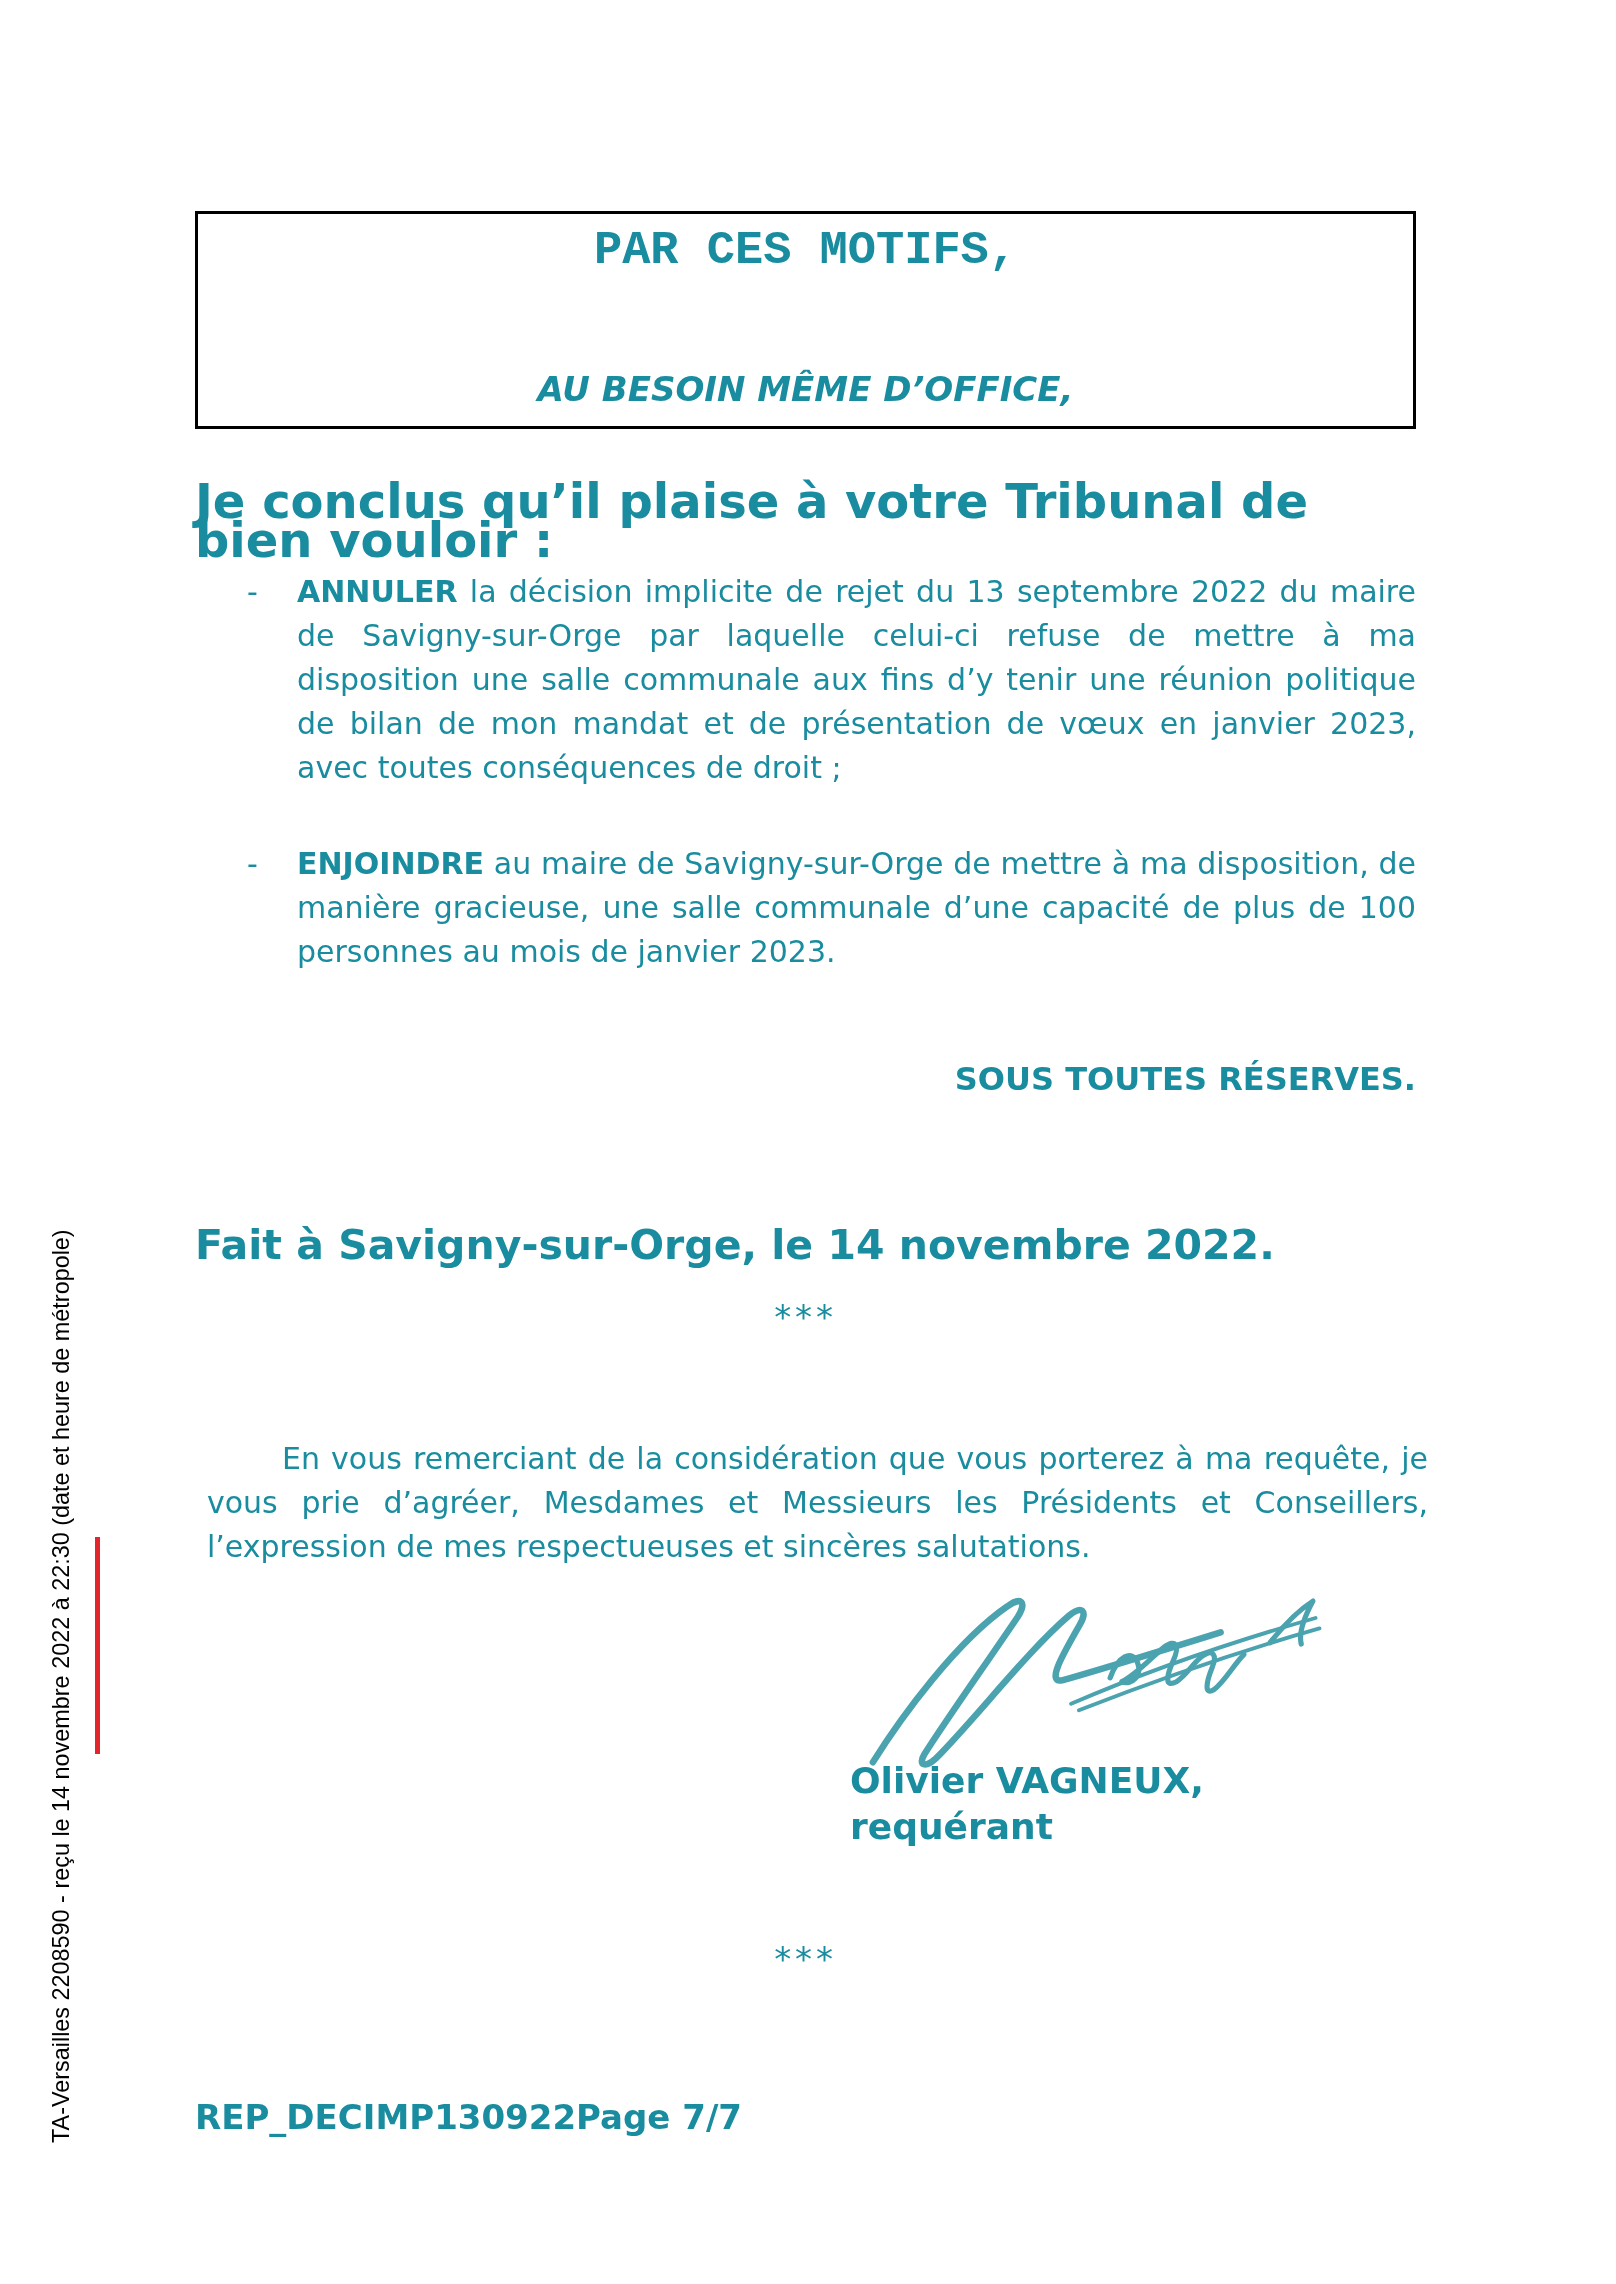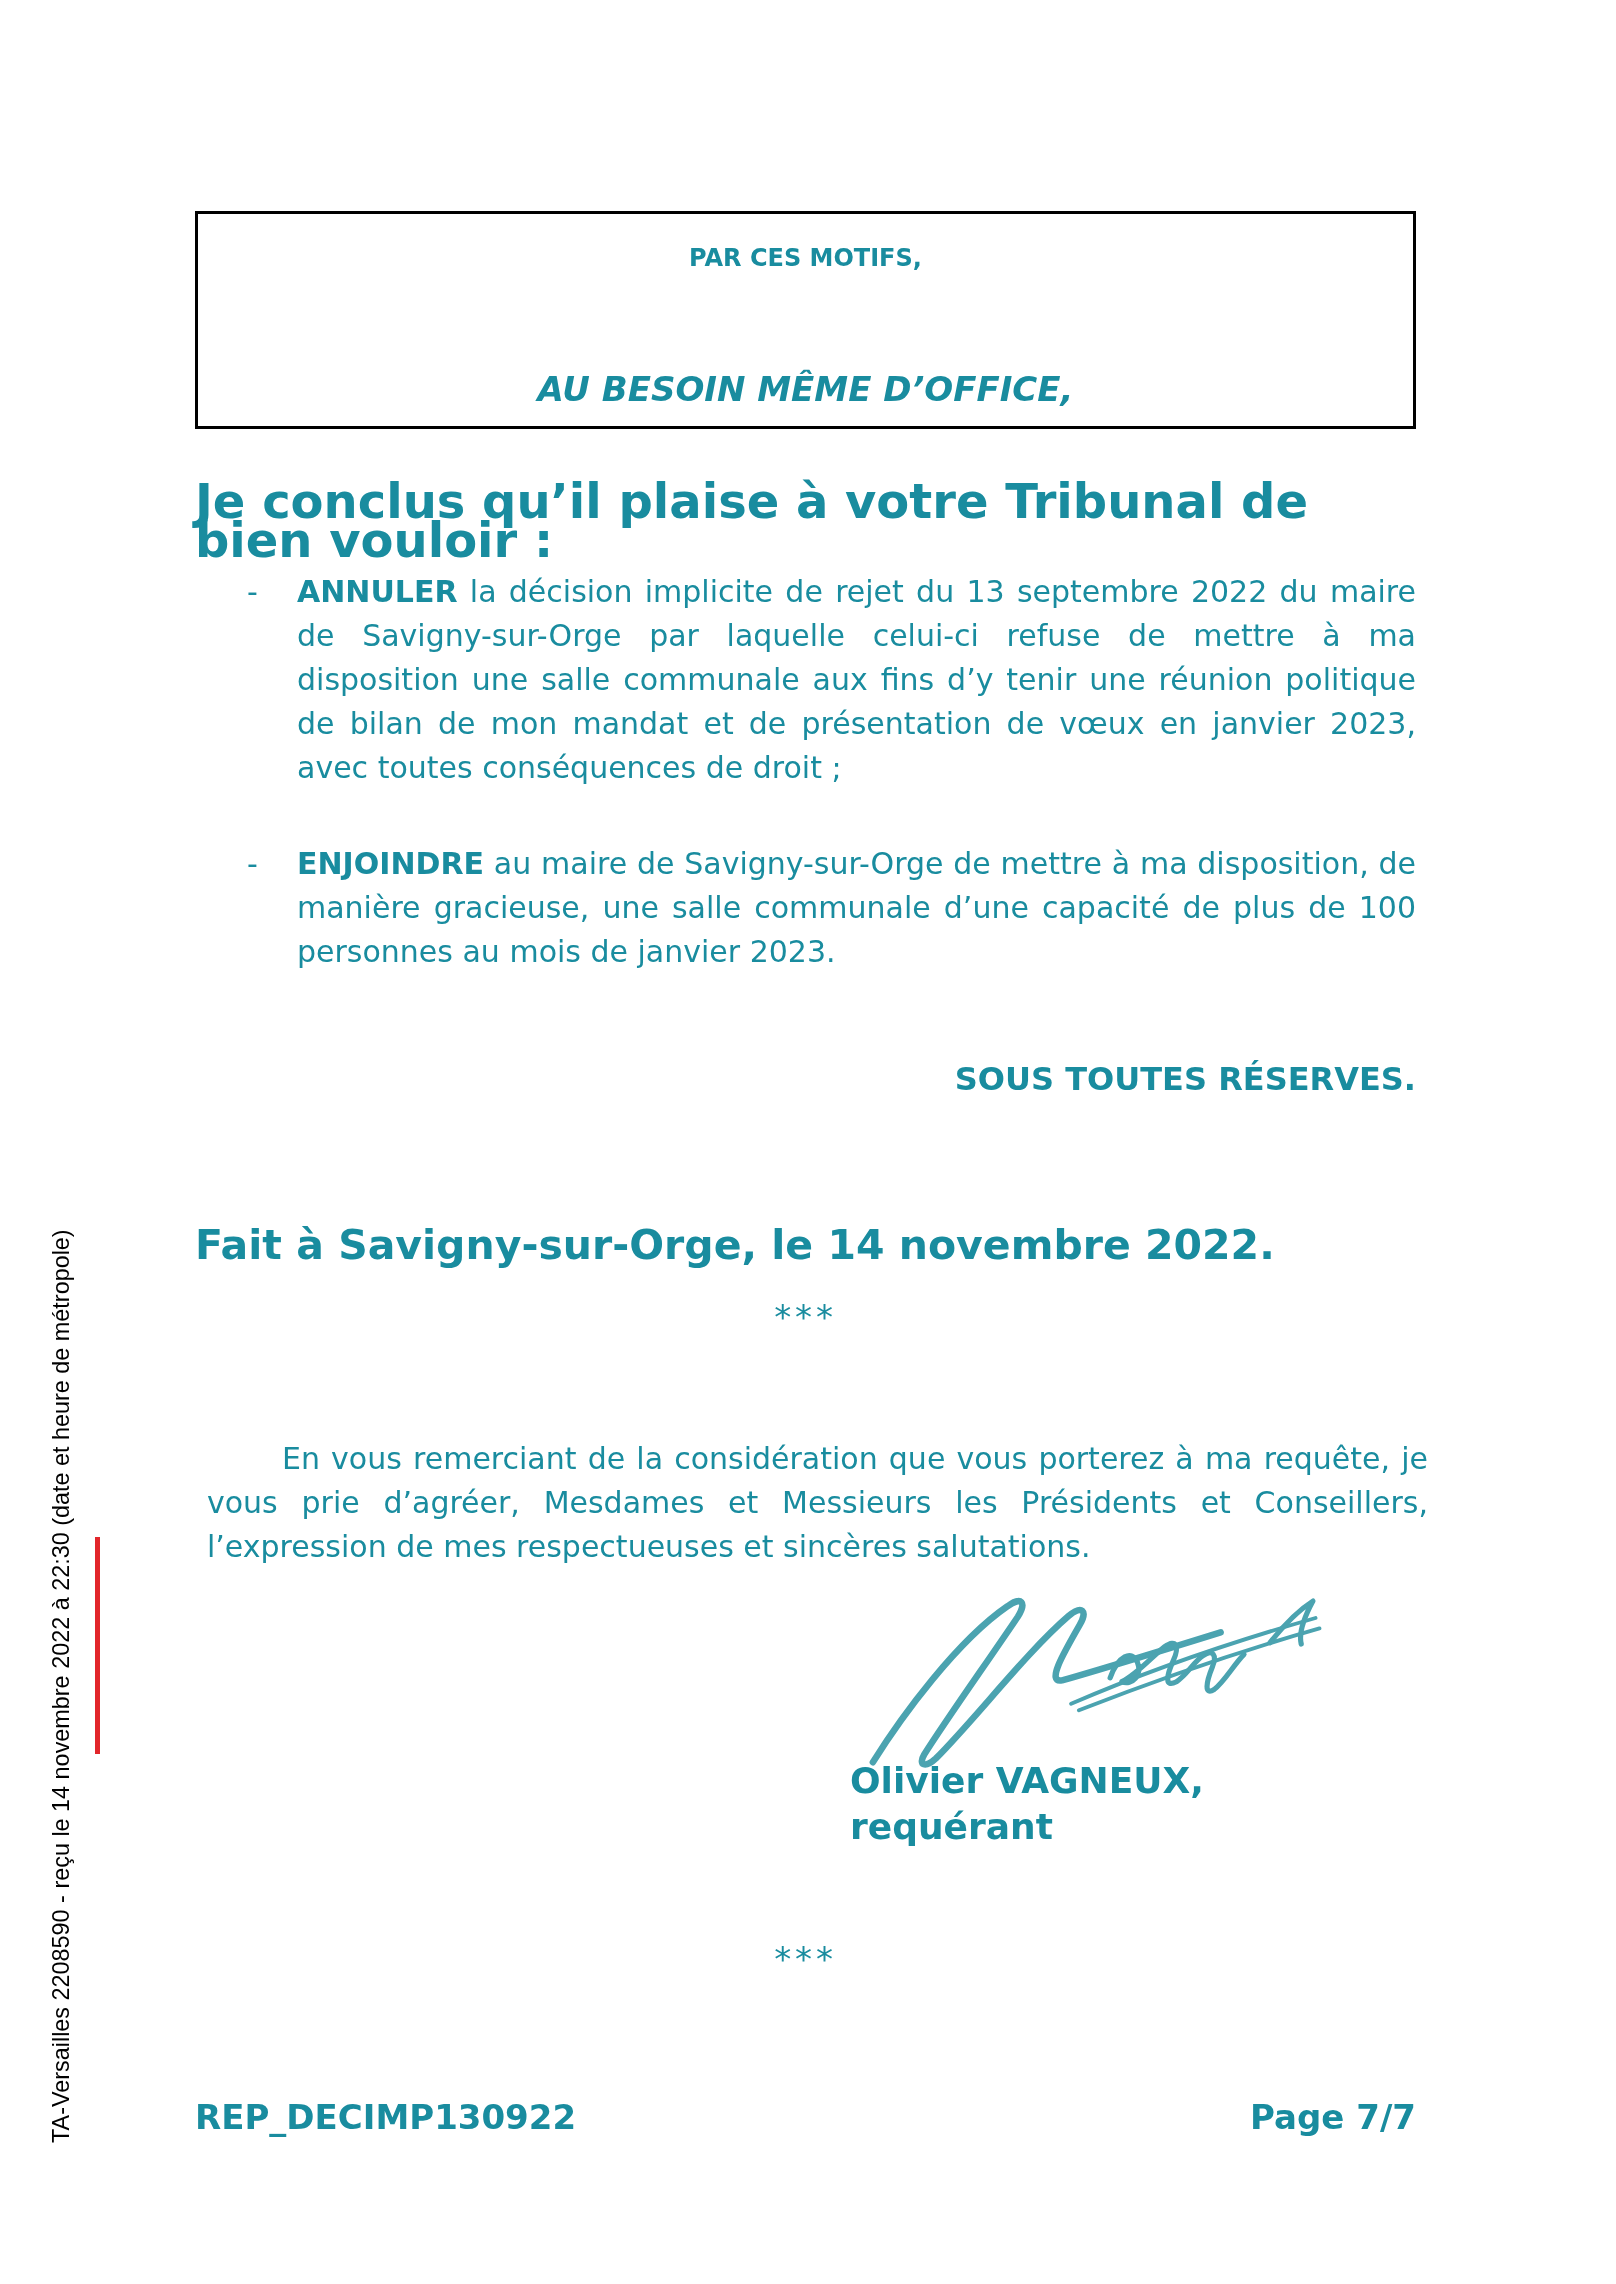--- a/index.html
+++ b/index.html
@@ -24,22 +24,22 @@
     width:4.6px;height:217px;background:#e2262b;
   }
   
   .motifs-box{
     position:absolute;left:195px;top:211px;
     width:1221px;height:218px;
     border:3.3px solid #000;box-sizing:border-box;
     text-align:center;
   }
   .motifs-title{
-    margin:12px;position:absolute;left:0;right:0;top:13px;
-    font-size:24px;font-weight:bold;line-height:39px;
+    margin:4px;position:absolute;left:0;right:0;top:13px;
+    font-size:47px;font-weight:bold;line-height:39px;font-family:Liberation Mono, monospace;
   }
   .motifs-sub{
     margin:0;position:absolute;left:0;right:0;top:109px;
     font-size:34px;font-weight:bold;font-style:italic;line-height:44px;
   }
   .intro{
     position:absolute;left:195px;top:482px;width:1221px;
     font-size:48px;font-weight:bold;line-height:39px;
   }
   .bullets{
@@ -85,21 +85,21 @@
   .signature path{
     fill:none;stroke:#4ba3b0;stroke-linecap:round;stroke-linejoin:round;
   }
   .signer{
     position:absolute;left:848px;top:1757px;
     font-size:36px;font-weight:bold;line-height:44px;
   }
   .signer div{margin:2px;}
   .footer{
     position:absolute;left:195px;top:2097px;width:1221px;
-    display:flex;justify-content:space-between;
+    display:flex;
     font-size:34px;font-weight:bold;
   }
 </style>
 </head>
 <body>
 
 <div class="page">
 
   <div class="stamp">TA-Versailles 2208590 - reçu le 14 novembre 2022 à 22:30 (date et heure de métropole)</div>
   <div class="stamp-underline"></div>

